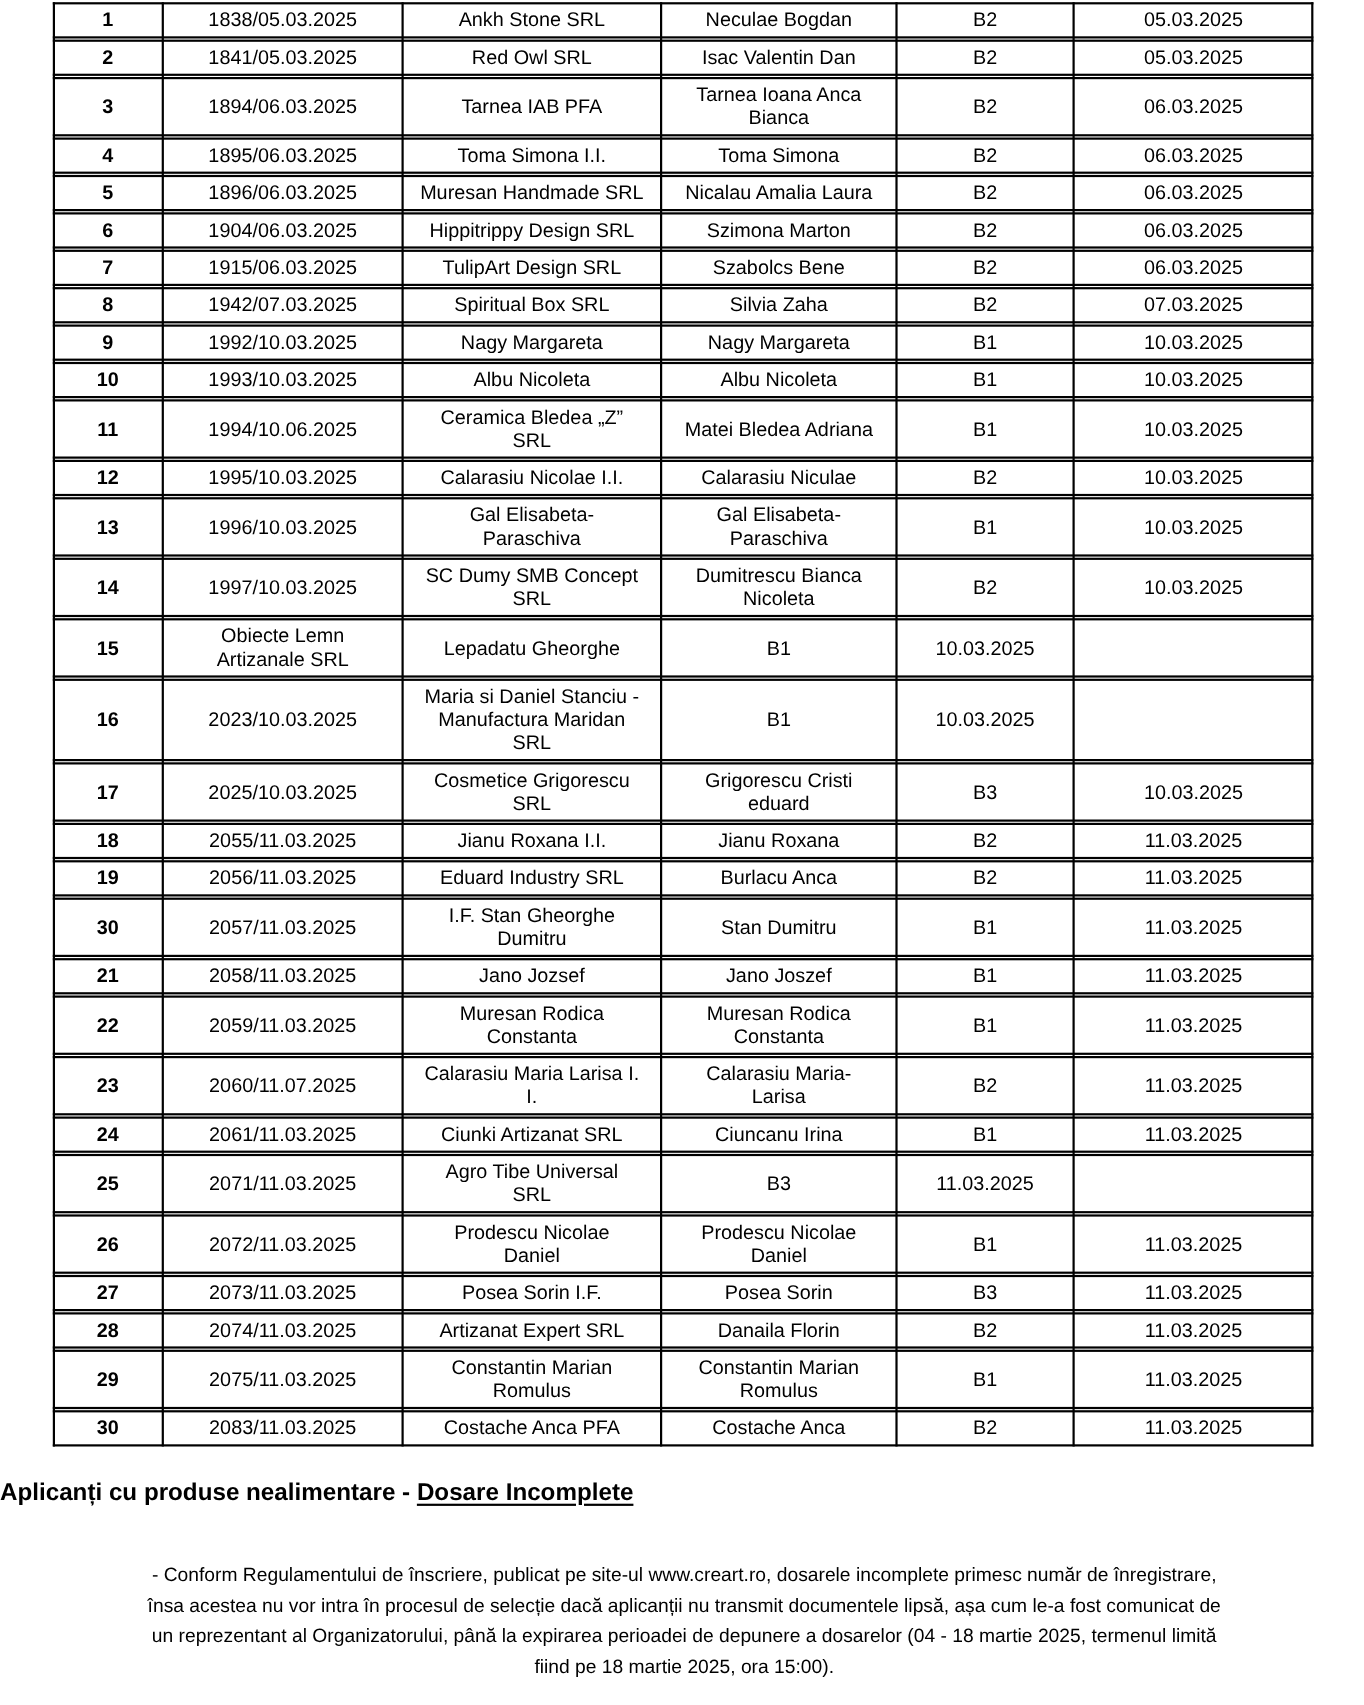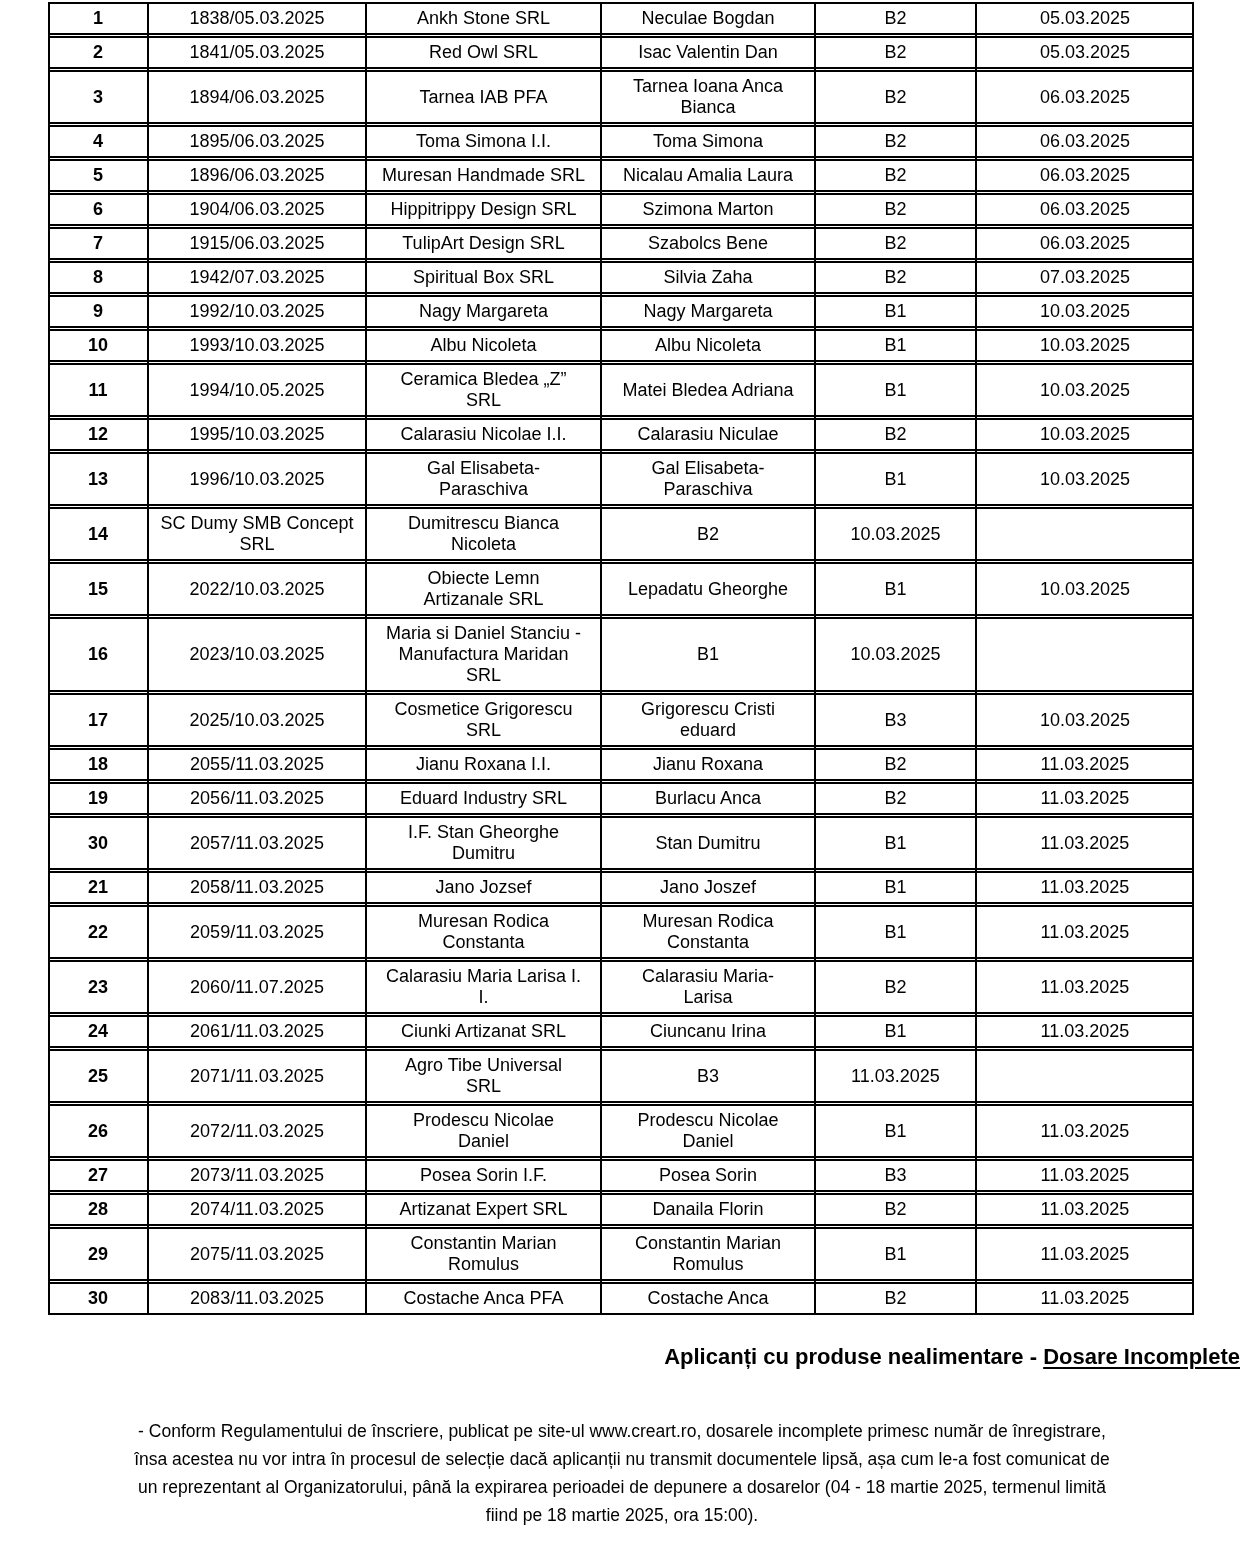--- a/index.html
+++ b/index.html
@@ -40,21 +40,21 @@
     position: absolute; top: 0; bottom: 0;
     width: 2px; background: #000; z-index: 2;
   }
   .v0 { left: 0; }    .v1 { left: 99px; }  .v2 { left: 317px; }
   .v3 { left: 552px; }.v4 { left: 766px; } .v5 { left: 927px; }
   .v6 { left: 1144px; }
 
   
   .section-title {
     margin: 28px 0 0 0;
-    text-align: right;
+    text-align: left;
     font-size: 22px;
     line-height: 28px;
     font-weight: bold;
   }
   .section-title .u {
     text-decoration: underline;
     text-decoration-thickness: 2px;
     text-underline-offset: 3px;
   }
 
@@ -160,21 +160,21 @@
       <div class="cell nr">10</div>
       <div class="cell">1993/10.03.2025</div>
       <div class="cell">Albu Nicoleta</div>
       <div class="cell">Albu Nicoleta</div>
       <div class="cell">B1</div>
       <div class="cell">10.03.2025</div>
     </div>
 
     <div class="row">
       <div class="cell nr">11</div>
-      <div class="cell">1994/10.05.2025</div>
+      <div class="cell">1994/10.06.2025</div>
       <div class="cell">Ceramica Bledea „Z”
 SRL</div>
       <div class="cell">Matei Bledea Adriana</div>
       <div class="cell">B1</div>
       <div class="cell">10.03.2025</div>
     </div>
 
     <div class="row">
       <div class="cell nr">12</div>
       <div class="cell">1995/10.03.2025</div>
@@ -190,31 +190,31 @@
       <div class="cell">Gal Elisabeta-
 Paraschiva</div>
       <div class="cell">Gal Elisabeta-
 Paraschiva</div>
       <div class="cell">B1</div>
       <div class="cell">10.03.2025</div>
     </div>
 
     <div class="row">
       <div class="cell nr">14</div>
+      <div class="cell">1997/10.03.2025</div>
       <div class="cell">SC Dumy SMB Concept
 SRL</div>
       <div class="cell">Dumitrescu Bianca
 Nicoleta</div>
       <div class="cell">B2</div>
       <div class="cell">10.03.2025</div>
     </div>
 
     <div class="row">
       <div class="cell nr">15</div>
-      <div class="cell">2022/10.03.2025</div>
       <div class="cell">Obiecte Lemn
 Artizanale SRL</div>
       <div class="cell">Lepadatu Gheorghe</div>
       <div class="cell">B1</div>
       <div class="cell">10.03.2025</div>
     </div>
 
     <div class="row">
       <div class="cell nr">16</div>
       <div class="cell">2023/10.03.2025</div>

